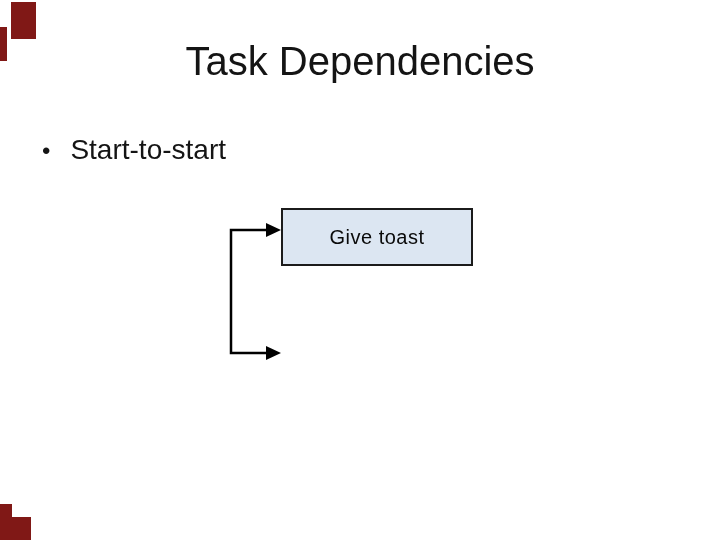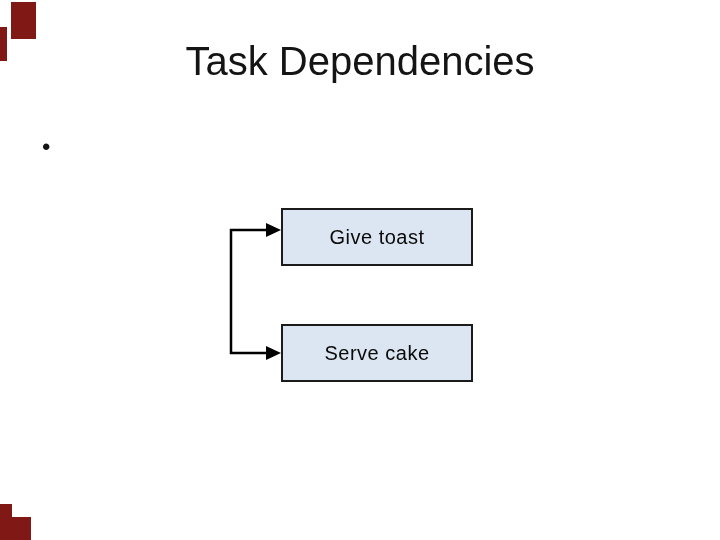--- a/index.html
+++ b/index.html
@@ -89,28 +89,26 @@
   <div class="corner-mark m-tl-square" style="background: rgb(128, 24, 22);"></div>
   <div class="corner-mark m-tl-edge" style="background: rgb(128, 24, 22);"></div>
   <div class="corner-mark m-bl-strip" style="background: rgb(128, 24, 22);"></div>
   <div class="corner-mark m-bl-square" style="background: rgb(128, 24, 22);"></div>
   <div class="corner-mark m-br-square" style="background: rgb(128, 24, 22);"></div>
 
   <h1 class="title">Task Dependencies</h1>
 
   <div class="bullet-row">
     <span class="bullet-marker">•</span>
+    <span class="bullet-text">Start-to-start</span>
   </div>
 
   <svg class="connector-svg" width="720" height="540" viewBox="0 0 720 540" xmlns="http://www.w3.org/2000/svg">
     <path d="M 268 230 H 231 V 353 H 268" fill="none" stroke="#000000" stroke-width="2.5" stroke-linejoin="miter"></path>
     <polygon points="266,223 281,230 266,237" fill="#000000"></polygon>
     <polygon points="266,346 281,353 266,360" fill="#000000"></polygon>
   </svg>
 
   <div class="task-node node-1">
     <span class="task-label">Give toast</span>
   </div>
-  <div class="task-node node-2">
-    <span class="task-label">Serve cake</span>
-  </div>
 
 </div>
 
 </body></html>

